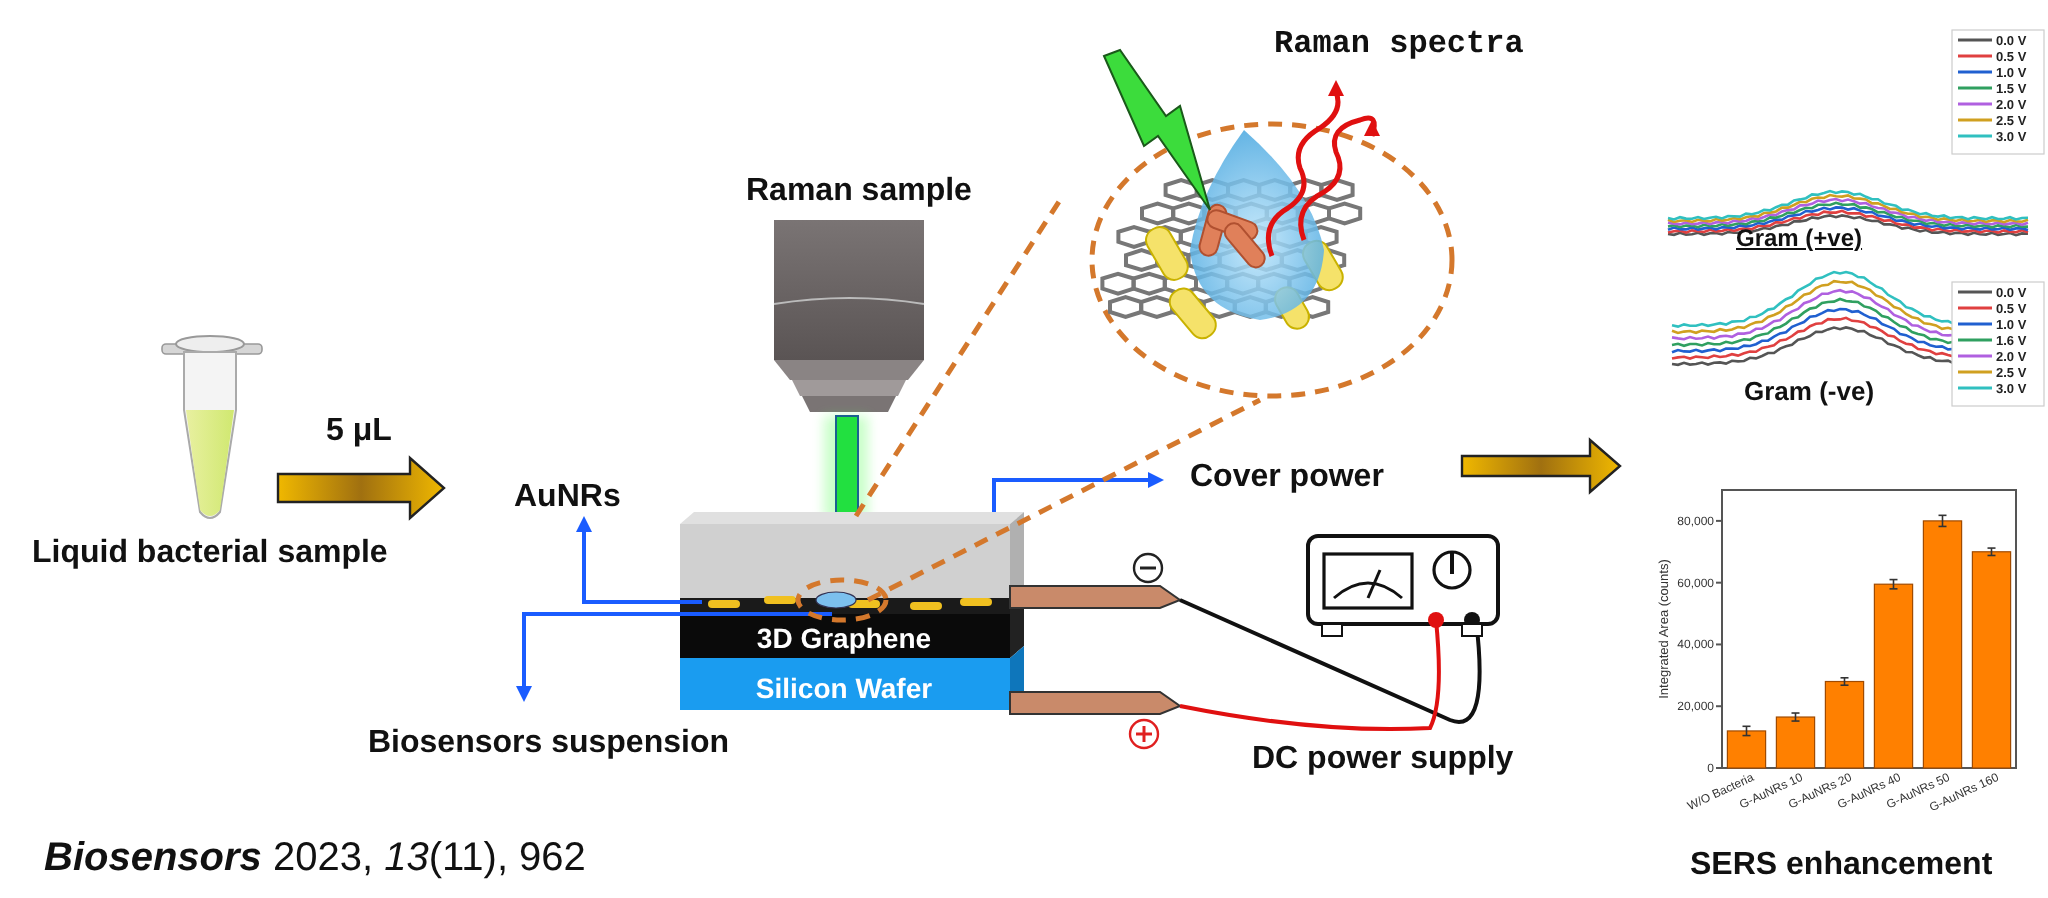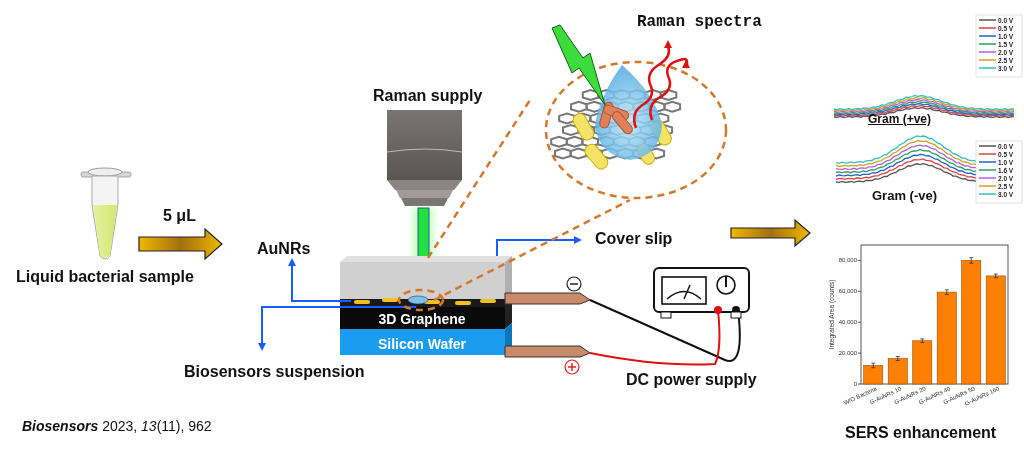--- a/index.html
+++ b/index.html
@@ -1,20 +1,20 @@
 <!DOCTYPE html>
 <html><head>
 <meta charset="utf-8">
 <style>
   html, body { margin:0; padding:0; background:#ffffff; }
   body { width:1024px; height:449px; position:relative; overflow:hidden; font-family:"Liberation Sans", sans-serif; color:#111; }
   .lbl { position:absolute; font-weight:bold; white-space:nowrap; color:#111; }
   .fs16 { font-size:16px; }
   #main-svg { position:absolute; left:0; top:0; }
-  .cite { position:absolute; left:22px; top:418px; font-size:14px; white-space:nowrap; }
+  .cite { position:absolute; left:22px; top:418px; font-size:20px; white-space:nowrap; }
   .cite b { font-style:italic; }
   .cite i { font-style:italic; }
 </style>
 </head>
 <body>
 
 <svg id="main-svg" width="1024" height="449" viewBox="0 0 1024 449">
   <defs>
     <linearGradient id="goldGrad" x1="0" x2="1" y1="0" y2="0">
       <stop offset="0" stop-color="#f0b800"></stop>
@@ -288,25 +288,25 @@
       <text x="0" y="0" font-size="6" text-anchor="end" fill="#333" font-family="Liberation Sans, sans-serif" transform="translate(975.25 390) rotate(-25)">G-AuNRs 50</text>
       <rect x="986.195" y="275.8888888888889" width="19.11" height="108.11111111111109" fill="#ff8000" stroke="#a04a00" stroke-width="0.6"></rect>
       <line x1="995.75" y1="274.03555555555556" x2="995.75" y2="277.7422222222222" stroke="#333" stroke-width="0.8"></line>
       <line x1="993.75" y1="274.03555555555556" x2="997.75" y2="274.03555555555556" stroke="#333" stroke-width="0.8"></line>
       <line x1="993.75" y1="277.7422222222222" x2="997.75" y2="277.7422222222222" stroke="#333" stroke-width="0.8"></line>
       <text x="0" y="0" font-size="6" text-anchor="end" fill="#333" font-family="Liberation Sans, sans-serif" transform="translate(999.75 390) rotate(-25)">G-AuNRs 160</text>
     </g>
 </svg>
 
 <div class="lbl fs16" style="left:637px;top:13px;font-family:Liberation Mono, monospace;">Raman spectra</div>
-<div class="lbl fs16" style="left:373px;top:87px;">Raman supply</div>
+<div class="lbl fs16" style="left:373px;top:87px;">Raman sample</div>
 <div class="lbl fs16" style="left:163px;top:207px;">5 μL</div>
 <div class="lbl fs16" style="left:16px;top:268px;">Liquid bacterial sample</div>
 <div class="lbl fs16" style="left:257px;top:240px;">AuNRs</div>
-<div class="lbl fs16" style="left:595px;top:230px;">Cover slip</div>
+<div class="lbl fs16" style="left:595px;top:230px;">Cover power</div>
 <div class="lbl fs16" style="left:184px;top:363px;">Biosensors suspension</div>
 <div class="lbl fs16" style="left:626px;top:371px;">DC power supply</div>
 <div class="lbl" style="left:868px;top:112px;font-size:12px;text-decoration:underline;">Gram (+ve)</div>
 <div class="lbl" style="left:872px;top:188px;font-size:13px;">Gram (-ve)</div>
 <div class="lbl fs16" style="left:845px;top:424px;">SERS enhancement</div>
 
 <div class="cite">
   <b>Biosensors</b><span> 2023, </span><i>13</i><span>(11), 962</span>
 </div>
 

